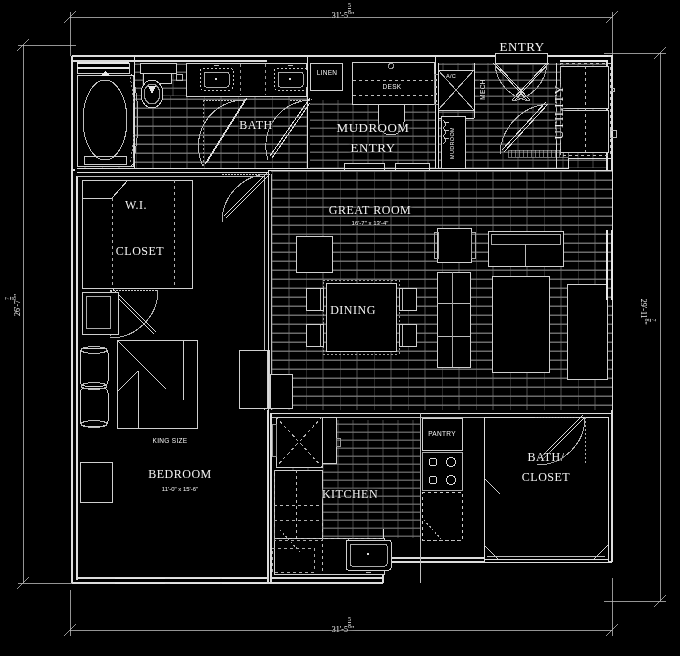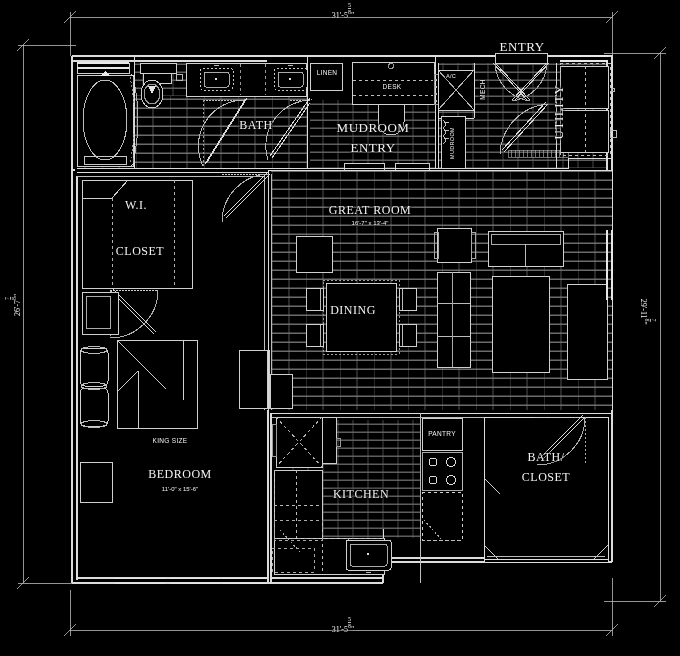--- a/index.html
+++ b/index.html
@@ -398,21 +398,21 @@
 <div class="lbl roomsm" style="left:314px;top:141px;width:118px;">ENTRY</div>
 
 <div class="lbl room" style="left:305px;top:203px;width:130px;">GREAT ROOM</div>
 <div class="lbl sub" style="left:305px;top:220px;width:130px;">16'-7" x 13'-4"</div>
 
 <div class="lbl room" style="left:303px;top:303px;width:100px;text-align:center;">DINING</div>
 
 <div class="lbl room" style="left:130px;top:467px;width:100px;">BEDROOM</div>
 <div class="lbl sub" style="left:130px;top:486px;width:100px;">11'-0" x 15'-6"</div>
 
-<div class="lbl room" style="left:311px;top:487px;width:100px;">KITCHEN</div>
+<div class="lbl room" style="left:300px;top:487px;width:100px;">KITCHEN</div>
 
 <div class="lbl room" style="left:490px;top:450px;width:112px;">BATH/</div>
 <div class="lbl room" style="left:490px;top:470px;width:112px;">CLOSET</div>
 
 <div class="lbl roomsm" style="left:487px;top:40px;width:70px;">ENTRY</div>
 
 <div class="lbl tiny" style="left:312px;top:69px;width:30px;">LINEN</div>
 <div class="lbl tiny" style="left:376px;top:83px;width:32px;">DESK</div>
 <div class="lbl tiny2" style="left:440px;top:73px;width:22px;">A/C</div>
 <div class="lbl tiny rot90" style="left:462px;top:86px;width:40px;">MECH</div>

